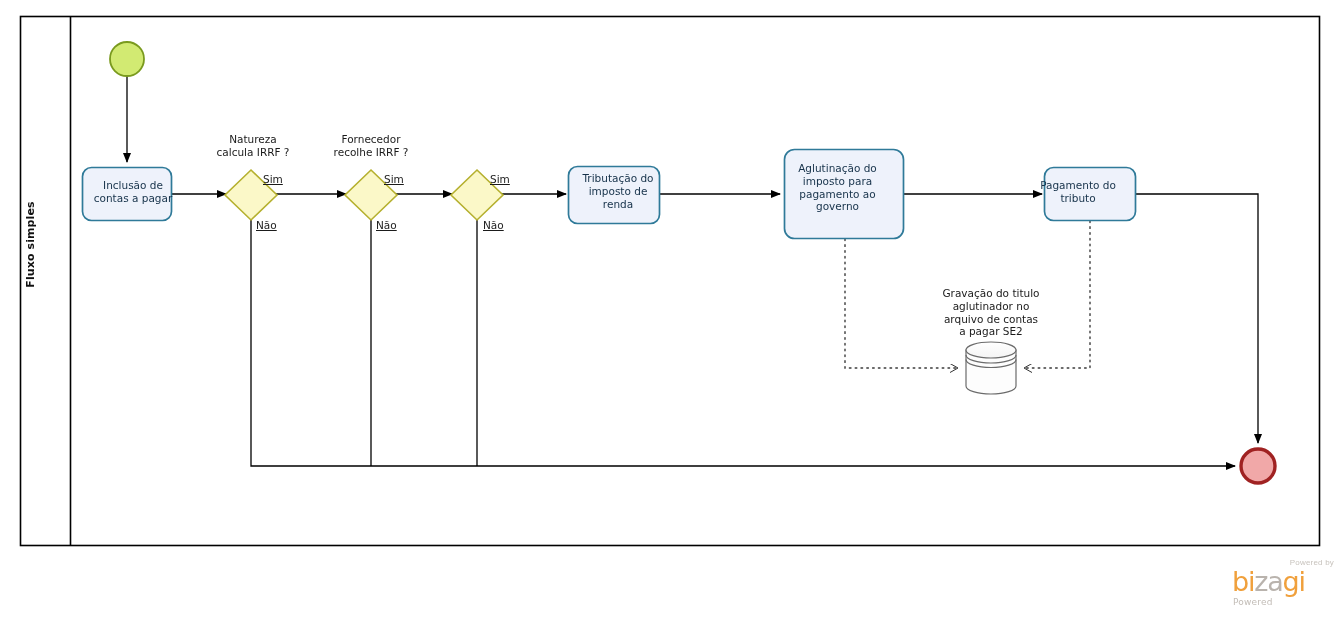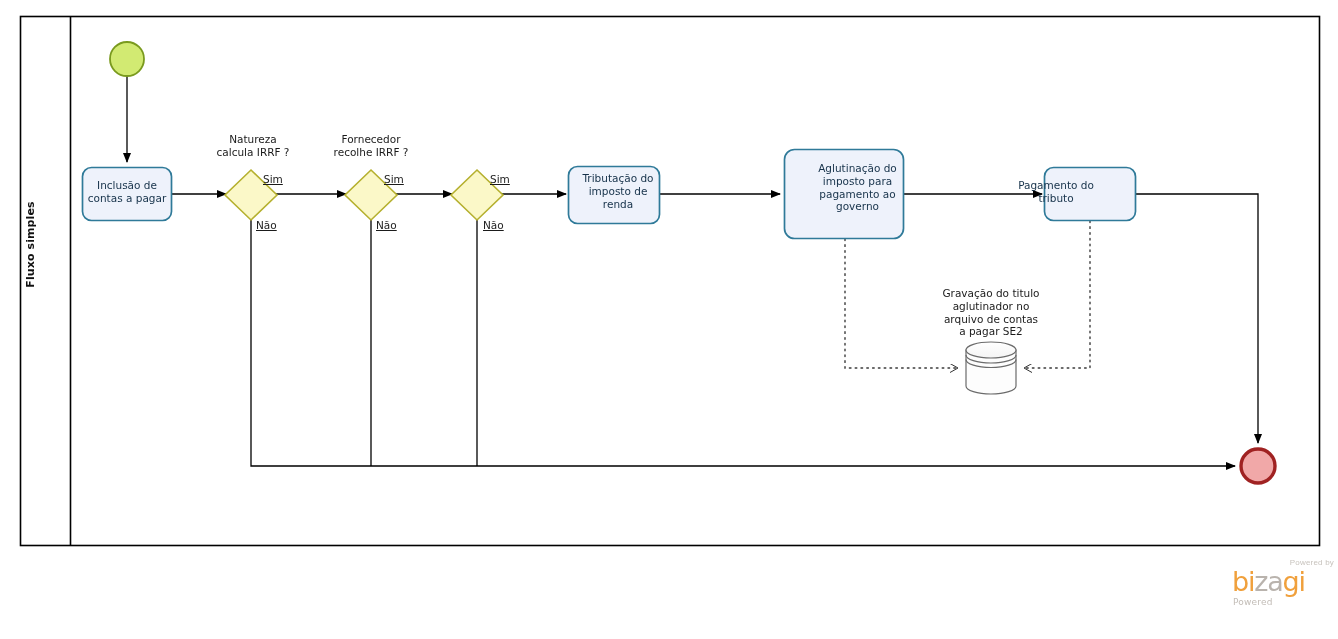--- a/index.html
+++ b/index.html
@@ -131,33 +131,33 @@
     <g stroke="#6b6b6b" stroke-width="1.2" fill="#fdfdfd">
       <path d="M966,350 L966,386 A25,8 0 0 0 1016,386 L1016,350 Z"></path>
       <ellipse cx="991" cy="350" rx="25" ry="8" fill="url(#cylTop)"></ellipse>
       <path d="M966,355 A25,8 0 0 0 1016,355" fill="none"></path>
       <path d="M966,359.5 A25,8 0 0 0 1016,359.5" fill="none"></path>
     </g>
   </svg>
 
   <div id="lane-title">Fluxo simples</div>
 
-  <div class="lbl task-lbl" style="left:82px;top:179px;width:90px;">Inclusão de
+  <div class="lbl task-lbl" style="left:88px;top:179px;width:90px;">Inclusão de
 contas a pagar</div>
 
   <div class="lbl task-lbl" style="left:568px;top:172px;width:100px;">Tributação do
 imposto de
 renda</div>
 
-  <div class="lbl task-lbl" style="left:784px;top:162px;width:107px;padding-left:20px;">Aglutinação do
+  <div class="lbl task-lbl" style="left:784px;top:162px;width:107px;">Aglutinação do
 imposto para
 pagamento ao
 governo</div>
 
-  <div class="lbl task-lbl" style="left:1004px;top:179px;width:104px;">Pagamento do
+  <div class="lbl task-lbl" style="left:1026px;top:179px;width:104px;">Pagamento do
 tributo</div>
 
   <div class="lbl gw-q" style="left:198px;top:133px;width:110px;">Natureza
 calcula IRRF ?</div>
   <div class="lbl gw-q" style="left:316px;top:133px;width:110px;">Fornecedor
 recolhe IRRF ?</div>
 
   <div class="lbl flow-lbl" style="left:263px;top:173px;width:36px;text-align:left;">Sim</div>
   <div class="lbl flow-lbl" style="left:384px;top:173px;width:36px;text-align:left;">Sim</div>
   <div class="lbl flow-lbl" style="left:490px;top:173px;width:36px;text-align:left;">Sim</div>

